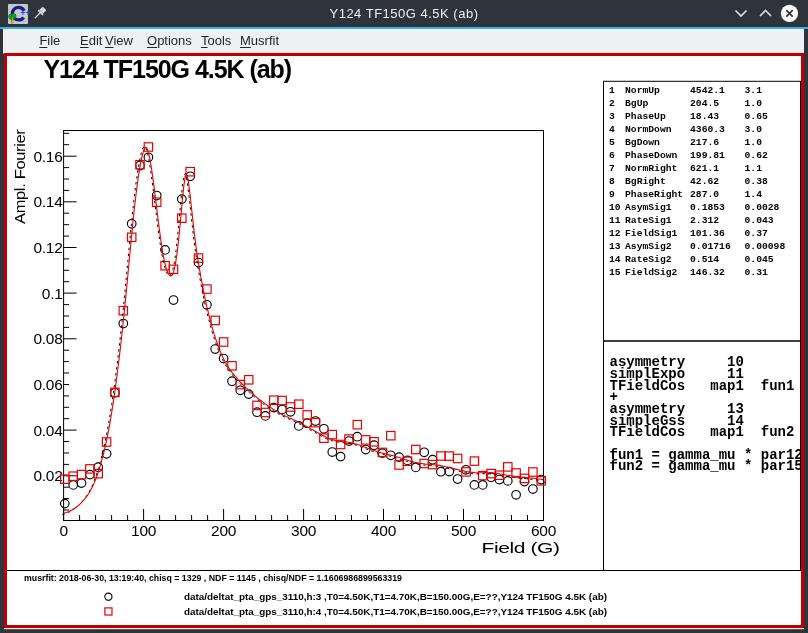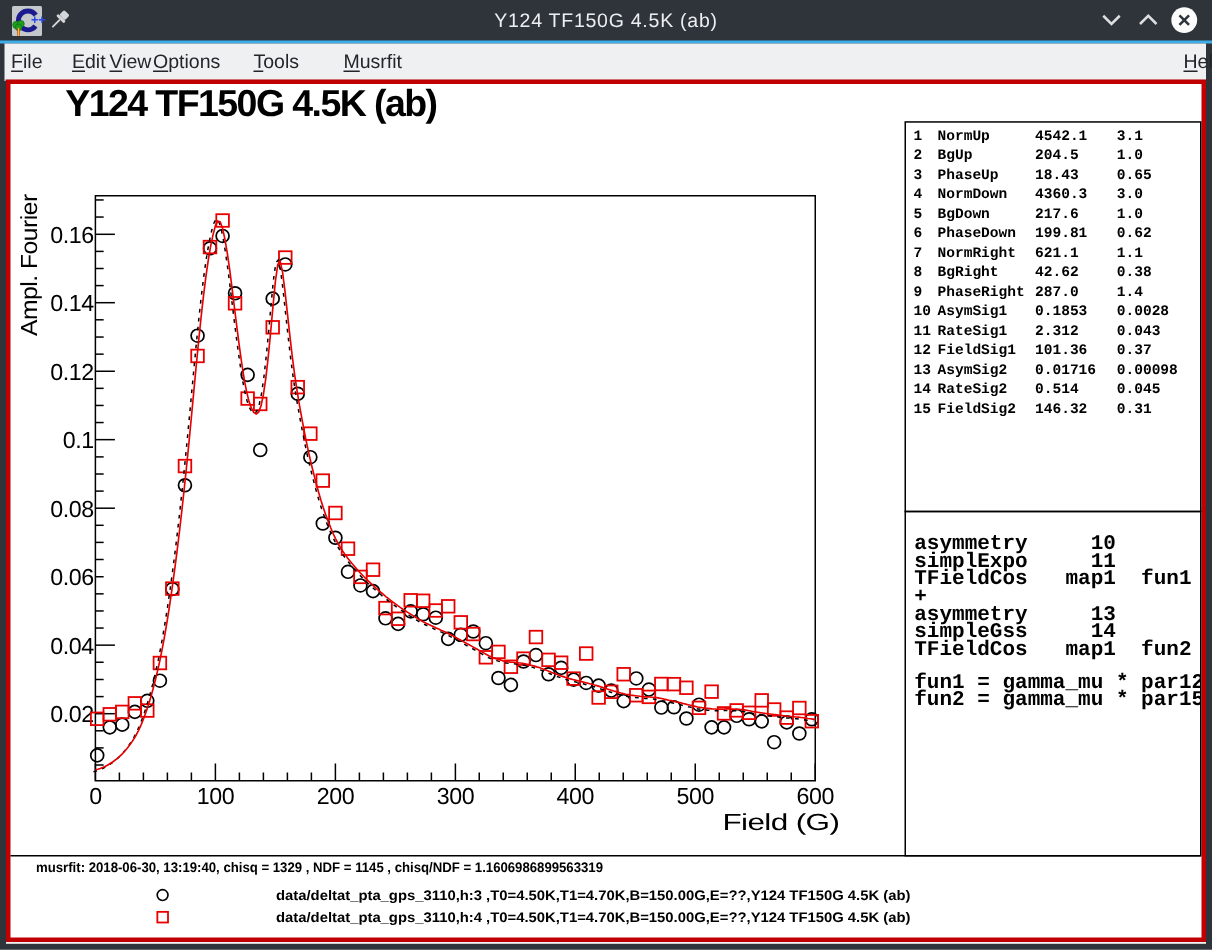--- a/index.html
+++ b/index.html
@@ -1,40 +1,40 @@
 <!DOCTYPE html>
 <html><head><meta charset="utf-8">
 <style>
 html,body{margin:0;padding:0;width:808px;height:633px;overflow:hidden;background:#2f343a;
 font-family:"Liberation Sans",sans-serif;}
 #titlebar{position:absolute;left:0;top:0;width:808px;height:27px;background:#2f343a;}
 #blue{position:absolute;left:0;top:27px;width:808px;height:1.5px;background:#3daee9;}
 #menubar{position:absolute;left:3px;top:28.5px;width:800.5px;height:24px;background:#eff0f1;
 border-bottom:1px solid #9da0a3;}
-.mi{position:absolute;top:4px;font-size:13px;color:#232629;}
+.mi{position:absolute;top:4px;font-size:13px;color:#232629;margin-left:32px;}
 .mi u{text-decoration-thickness:1px;text-underline-offset:2px;}
 #canvas{position:absolute;left:4px;top:53px;width:793.5px;height:568.5px;background:#fff;
 border:3px solid #c00000;box-shadow:0 1.2px 0 #f2f2f2;}
 #wtitle{position:absolute;left:0;top:0;width:808px;height:27px;line-height:27px;text-align:center;
 color:#eceff1;font-size:13px;letter-spacing:0.5px;}
 svg text{font-family:"Liberation Sans",sans-serif;fill:#000;}
 text.ax{font-size:15.5px;letter-spacing:-0.3px;}
 g.mono text{font-family:"Liberation Mono",monospace;font-weight:bold;}
 </style></head>
 <body>
 <div id="titlebar"></div>
 <div id="wtitle">Y124 TF150G 4.5K (ab)</div>
 <div id="blue"></div>
 <div id="menubar">
 <span class="mi" style="left:4.4px"><u>F</u>ile</span>
 <span class="mi" style="left:45px"><u>E</u>dit</span>
 <span class="mi" style="left:70px"><u>V</u>iew</span>
-<span class="mi" style="left:99px"><u>O</u>ptions</span>
+<span class="mi" style="left:112px"><u>O</u>ptions</span>
 <span class="mi" style="left:166px"><u>T</u>ools</span>
-<span class="mi" style="left:226px"><u>M</u>usrfit</span>
+<span class="mi" style="left:205px"><u>M</u>usrfit</span>
 <span class="mi" style="left:786px"><u>H</u>elp</span>
 </div>
 <div id="canvas"></div>
 <svg width="808" height="633" style="position:absolute;left:0;top:0">
 <defs>
       <clipPath id="cv">
         <rect x="7" y="56" width="793.5" height="568.5"></rect>
       </clipPath>
     </defs>
 

